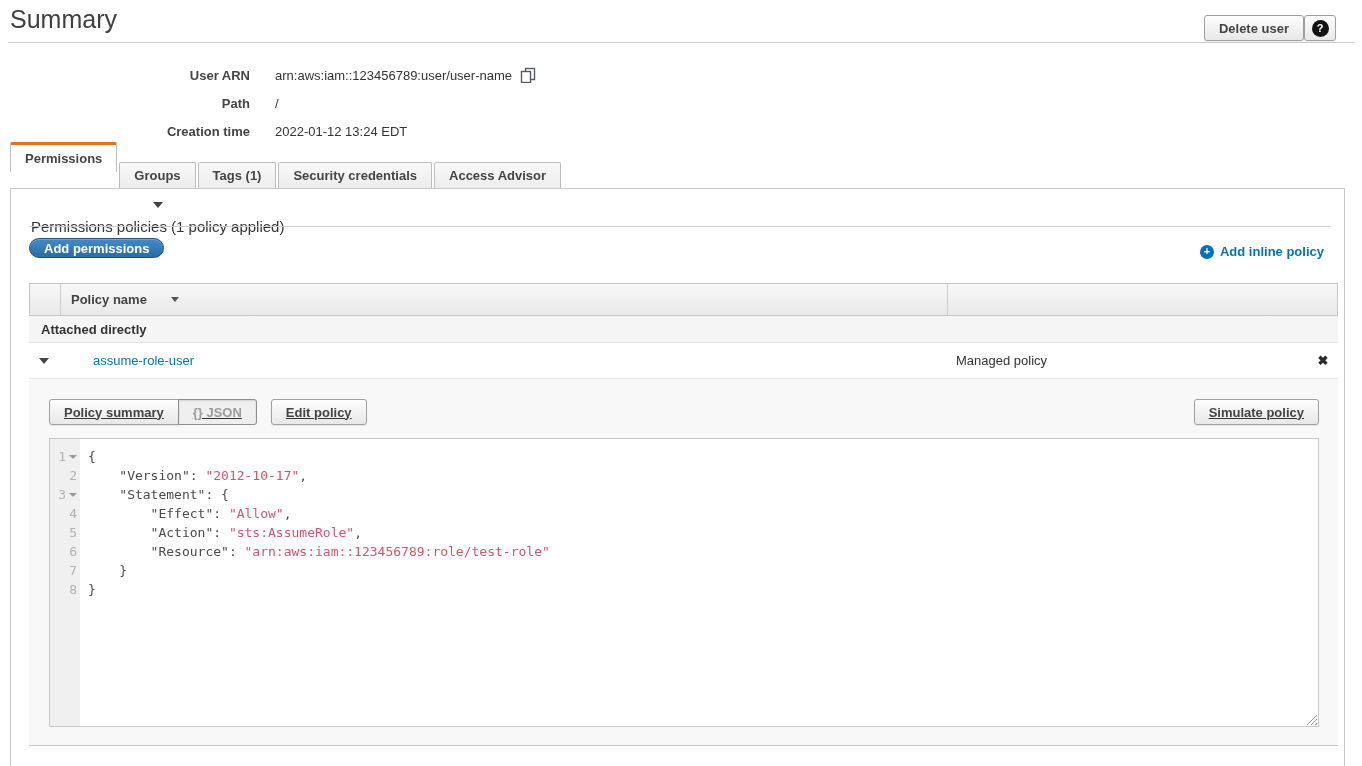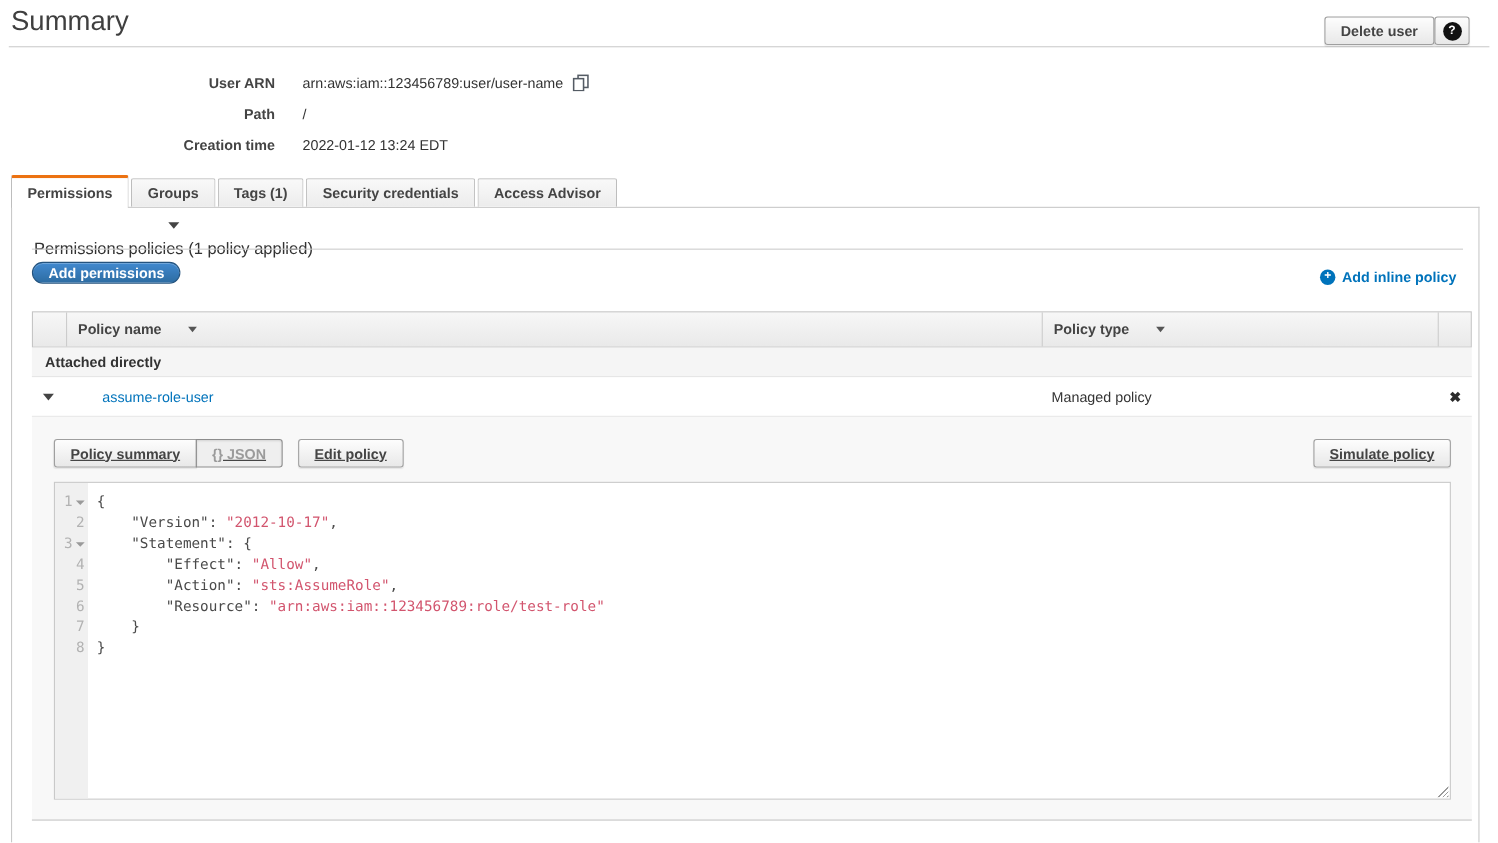--- a/index.html
+++ b/index.html
@@ -29,21 +29,21 @@
   .copy-icon { display:inline-flex; cursor:pointer; }
   
   .tabs { position:absolute; left:10px; top:159px; height:30px; display:flex; align-items:flex-end; gap:2px; z-index:2; }
   .tab {
     height:26px; margin-bottom:1px; padding:0 14px; display:flex; align-items:center;
     font-size:13px; font-weight:bold; color:#444; cursor:pointer;
     background:linear-gradient(#f9f9f9,#ececec); border:1px solid #bdbdbd; border-bottom:none;
     border-radius:2px 2px 0 0;
   }
   .tab.active {
-    height:30px; margin-bottom:0; background:#fff; border-top:3px solid #ec7211; color:#444;
+    height:30px; margin-bottom:17px; background:#fff; border-top:3px solid #ec7211; color:#444;
   }
   
   .panel {
     position:absolute; left:10px; top:188px; width:1335px; bottom:0;
     background:#fff; border:1px solid #c9c9c9; border-bottom:none; z-index:1;
   }
   .section-heading { position:absolute; left:20px; top:13px; display:flex; align-items:center; gap:10px;
     font-size:15px; color:#333; cursor:pointer;flex-direction:column; }
   .section-divider { position:absolute; top:37px; left:18px; right:14px; border-top:1px solid #ccc; }
   .primary-btn {
@@ -163,24 +163,20 @@
     <span>Add inline policy</span>
   </div>
 
   <div class="policy-table">
     <div class="thead">
       <div class="th first"></div>
       <div class="th">
         <span>Policy name</span>
         <span class="caret small"></span>
       </div>
-      <div class="th">
-        <span>Policy type</span>
-        <span class="caret small"></span>
-      </div>
       <div class="th"></div>
     </div>
 
     <div class="group-row">Attached directly</div>
 
     <div class="policy-row">
       <div class="expand-cell">
         <span class="caret"></span>
       </div>
       <a class="policy-link">assume-role-user</a>

